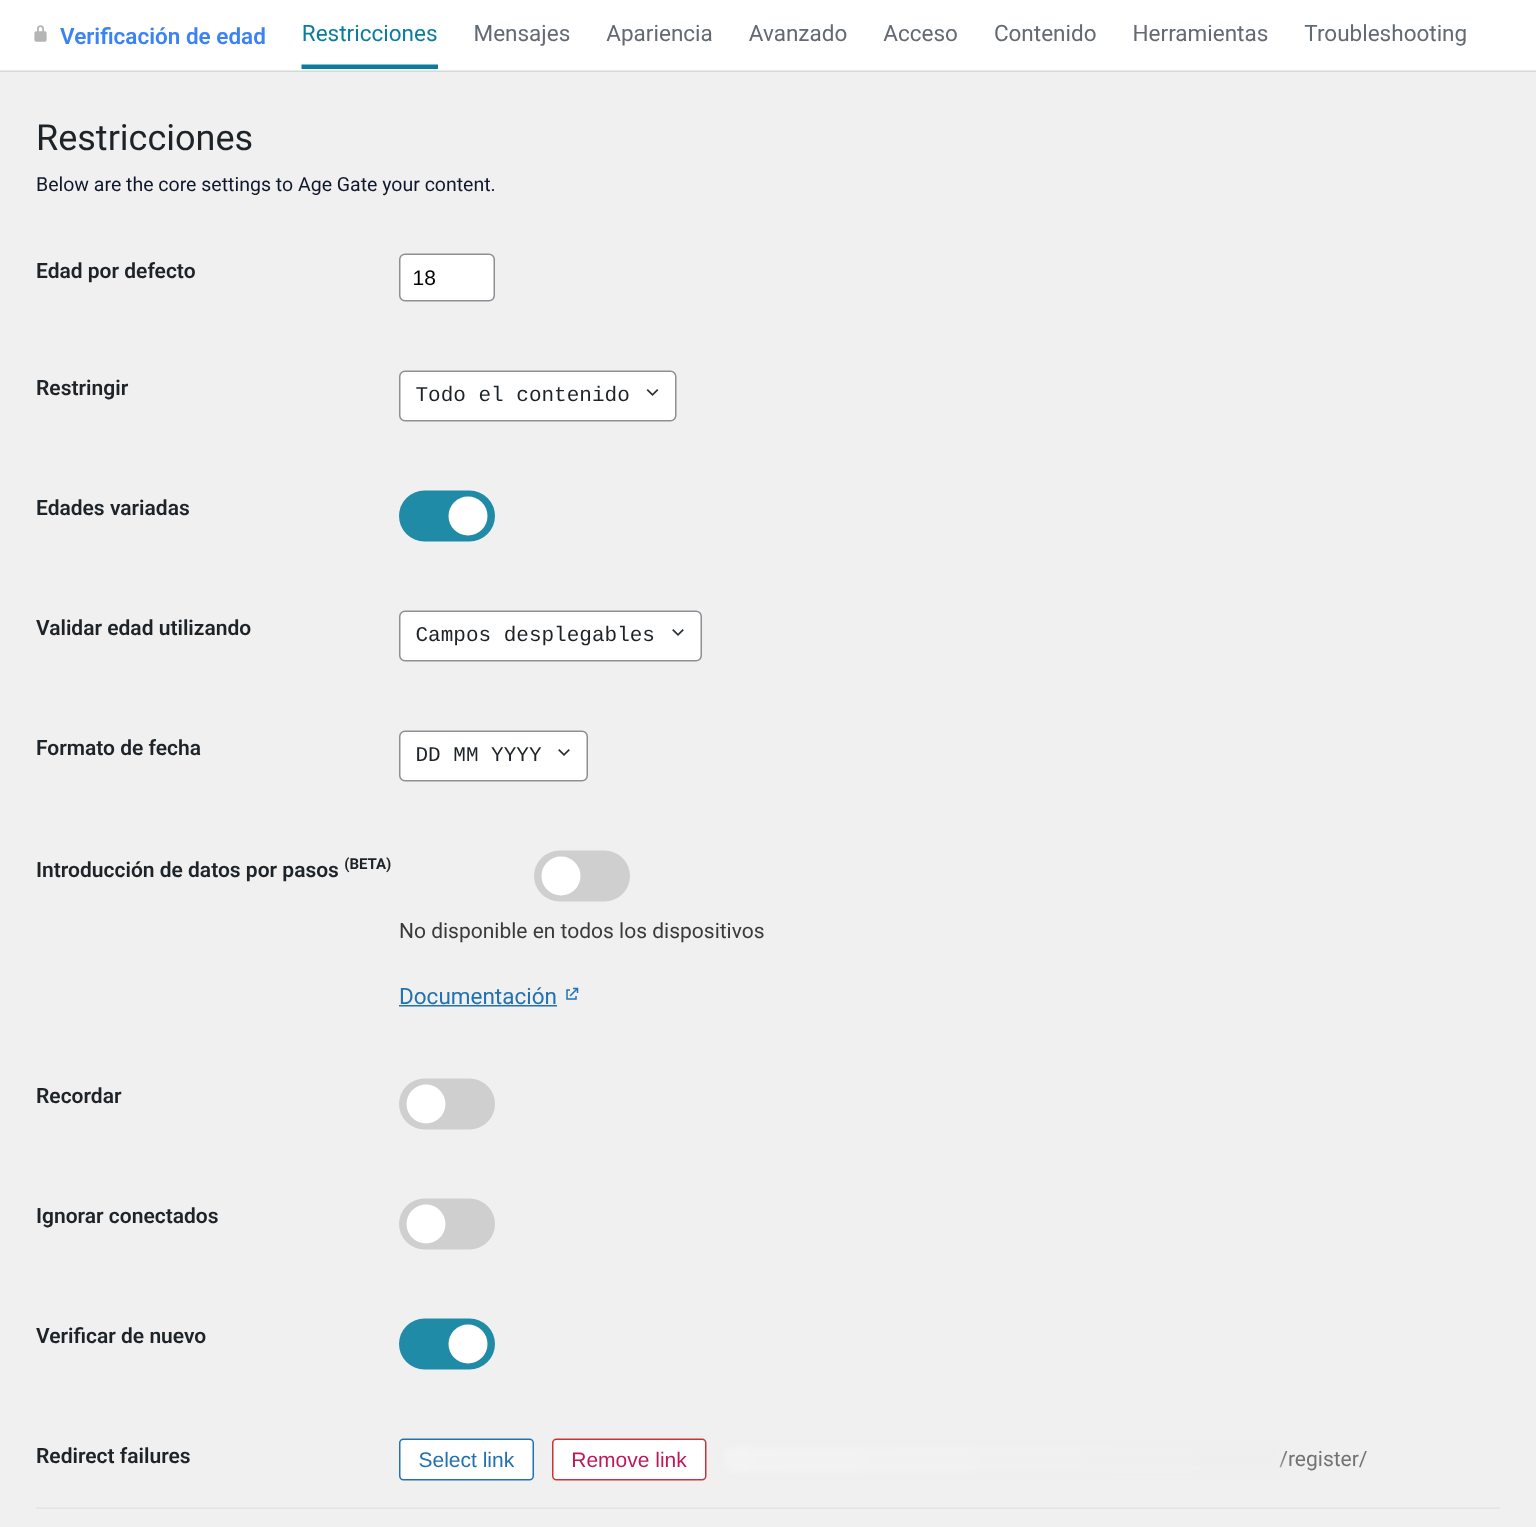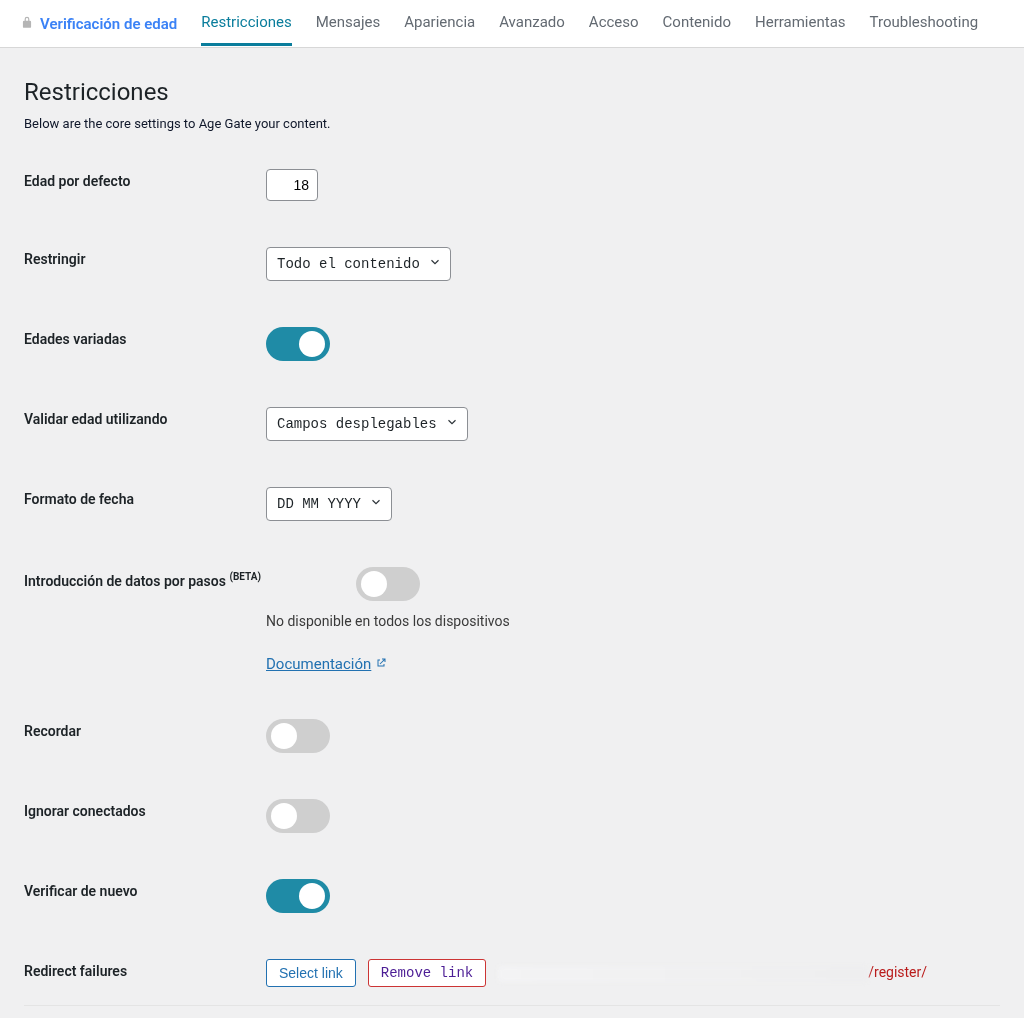--- a/index.html
+++ b/index.html
@@ -41,21 +41,21 @@
   }
   .row-label {
     width:242px; font-weight:600; font-size:14px; color:#1d2327;
     padding-top:4px;
   }
   .row-label sup { font-weight:700; font-size:10px; }
   .row-control { flex:1; display:flex; align-items:center; gap:12px; flex-wrap:wrap; }
   
   input[type=text].ag-num {
     border:1px solid #8c8f94; border-radius:4px; padding:4px 8px;
-    font-size:14px; height:32px; width:52px; background:#fff;text-align:right;
+    font-size:14px; height:32px; width:64px; background:#fff;
   }
   
   .ag-select {
     border:1px solid #8c8f94; border-radius:4px; background:#fff;
     height:34px; padding:0 30px 0 10px; font-size:14px;
     display:inline-flex; align-items:center; position:relative;
     cursor:pointer;
     font-family:Liberation Mono, monospace;
   }
   .ag-select .chev {
@@ -80,22 +80,22 @@
     color:#2271b1; text-decoration:underline; font-size:15px; cursor:pointer;
     display:inline-flex; align-items:center; gap:4px; margin-top:14px;
   }
   .doclink svg { width:12px; height:12px; fill:#2271b1; }
   
   .linkbtn {
     border:1px solid; border-radius:3px; background:#fff;
     padding:5px 12px; font-size:14px; cursor:pointer;
   }
   .linkbtn.blue { color:#2271b1; border-color:#2271b1;text-align:center; }
-  .linkbtn.red  { color:#4c1d95; border-color:#cc3434;font-family:Liberation Mono, monospace; }
-  .redirect-url { font-size:14px; color:#b91c1c; }
+  .linkbtn.red  { color:#be185d; border-color:#cc3434; }
+  .redirect-url { font-size:14px; color:#737373; }
   .redirect-blur {
     display:inline-block; width:370px; height:16px;
     background:linear-gradient(90deg,#f3f3f4,#eeeeef);
     border-radius:3px; filter:blur(2px);
     vertical-align:middle;
   }
   
   .save {
     margin-top:14px;
     background:#2271b1; color:#fff; border:none;

